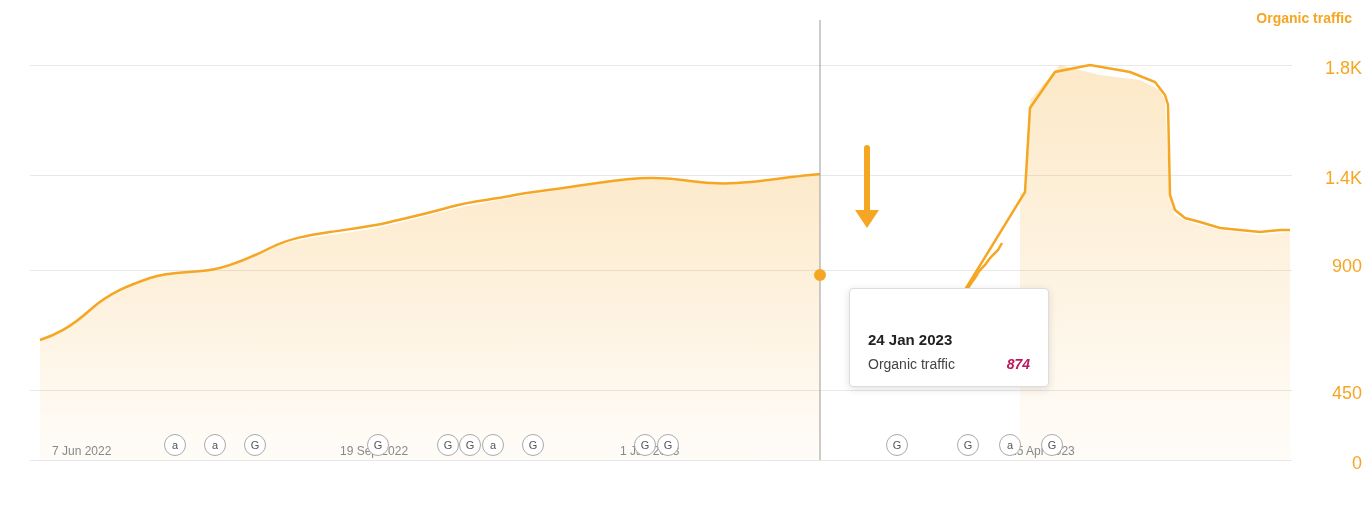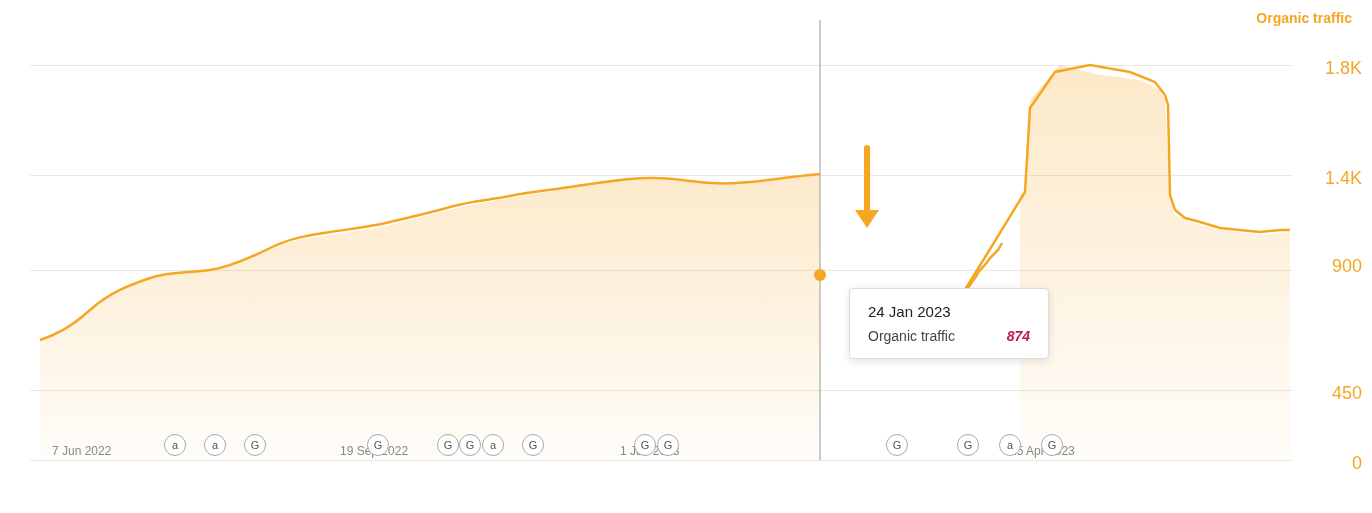--- a/index.html
+++ b/index.html
@@ -48,24 +48,25 @@
     .tooltip {
       position: absolute;
       background: #fff;
       border: 1px solid #ddd;
       border-radius: 4px;
       padding: 14px 18px;
       box-shadow: 0 2px 8px rgba(0,0,0,0.12);
       min-width: 200px;
     }
     .tooltip-date {
-      font-weight: 400;
+      font-weight: 700;
       font-size: 15px;
       color: #222;
       margin-bottom: 8px;
+      margin-top: 28px;
     }
     .tooltip-row {
       display: flex;
       justify-content: space-between;
       align-items: center;
       gap: 30px;
       font-size: 14px;
       color: #444;
     }
     .tooltip-value {

